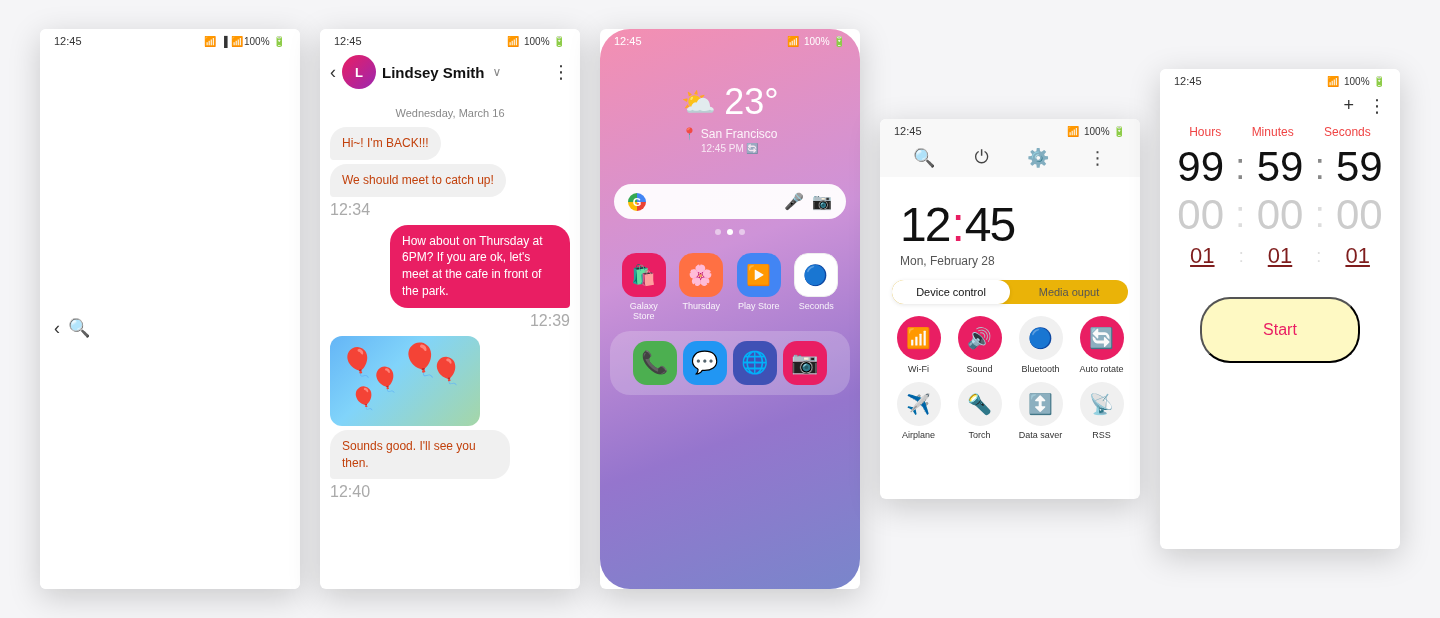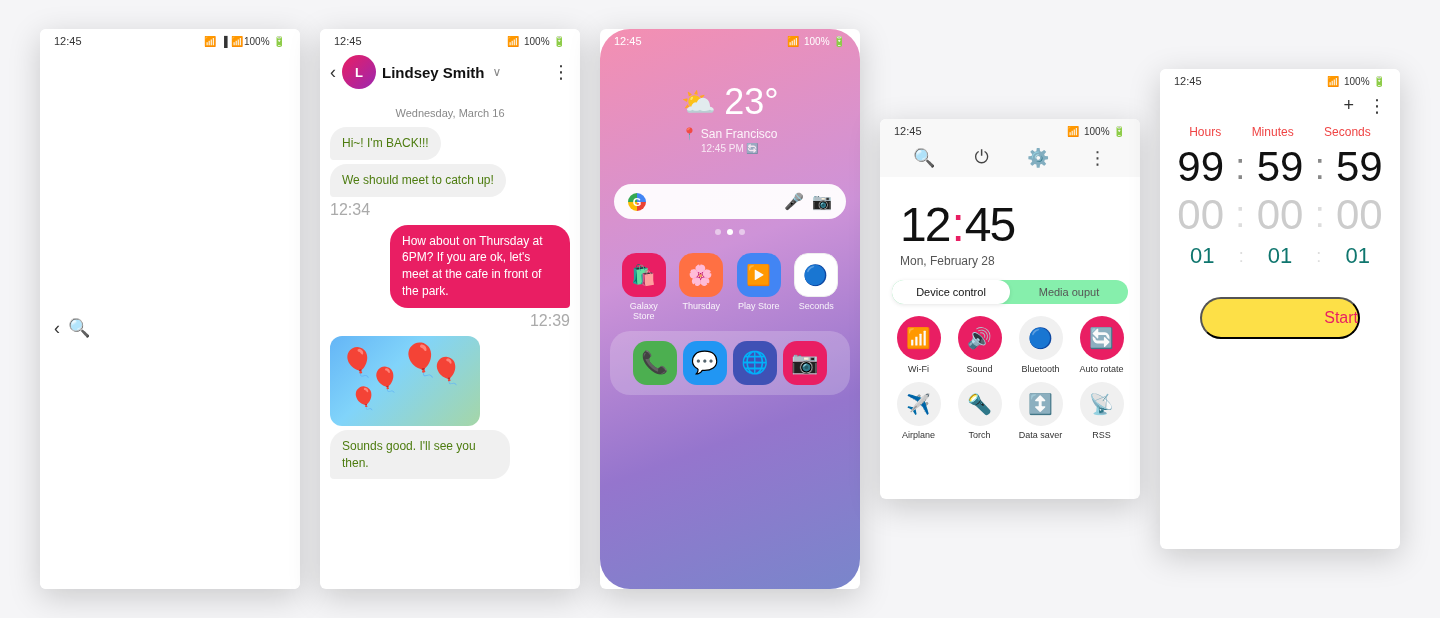--- a/index.html
+++ b/index.html
@@ -110,21 +110,21 @@
     .msg-bubble {
       display: inline-block;
       max-width: 180px;
       border-radius: 18px;
       padding: 8px 12px;
       font-size: 12px;
       line-height: 1.4;
     }
     .msg-bubble.received {
       background: #f0f0f0;
-      color: #4d7c0f;
+      color: #c2410c;
       border-bottom-left-radius: 4px;
     }
     .msg-bubble.sent {
       background: #e91e63;
       color: #fff;
       border-bottom-right-radius: 4px;
       float: right;
     }
     .msg-bubble-wrap::after { content: ''; display: block; clear: both; }
     .msg-time {
@@ -282,21 +282,21 @@
     }
     .big-clock .colon { color: #e91e63; margin: 0 2px; }
     .clock-date {
       font-size: 12px;
       color: #555;
       margin-top: 2px;
     }
     .phone4 .qs-tabs {
       display: flex;
       margin: 8px 12px 8px;
-      background: #86efac;
+      background: #eab308;
       border-radius: 20px;
     }
     .qs-tab {
       flex: 1;
       padding: 6px 0;
       text-align: center;
       font-size: 11px;
       color: #555;
       border-radius: 20px;
       cursor: pointer;
@@ -368,33 +368,34 @@
     .phone5 .sw-sub-row {
       display: flex;
       align-items: center;
       justify-content: center;
       gap: 4px;
       padding: 4px 10px 16px;
     }
     .sw-sub {
       font-size: 22px;
       font-weight: 300;
-      color: #0f766e;
+      color: #7f1d1d;
       width: 70px;
       text-align: center;
+      text-decoration: underline;
     }
     .sw-sub-colon { font-size: 18px; color: #ddd; }
     .phone5 .start-btn {
       display: block;
       margin: 12px auto 0;
       width: 160px;
-      padding: 10px 0;
-      background: #fde047;
+      padding: 22px 0;
+      background: #fef9c3;
       border-radius: 30px;
-      text-align: right;
+      text-align: center;
       font-size: 16px;
       font-weight: 500;
       color: #e91e63;
       cursor: pointer;
     }
 
     
     .clearfix::after { content: ''; display: block; clear: both; }
   </style>
 </head>
@@ -452,20 +453,21 @@
     <span class="balloon" style="left:10px;top:10px;font-size:28px;">🎈</span>
     <span class="balloon" style="left:40px;top:30px;font-size:24px;">🎈</span>
     <span class="balloon" style="left:70px;top:5px;font-size:32px;">🎈</span>
     <span class="balloon" style="left:100px;top:20px;font-size:26px;">🎈</span>
     <span class="balloon" style="left:20px;top:50px;font-size:22px;">🎈</span>
   </div>
 
   <div class="msg-bubble-wrap">
     <span class="msg-bubble received">Sounds good. I'll see you then.</span>
   </div>
+  <div class="msg-time left">12:40</div>
 </div>
 
 <div class="phone phone3">
   <div class="phone3-bg"></div>
   <div class="status-bar">
     <span class="time">12:45</span>
     <div class="status-icons">
       <span>📶</span>
       <span style="font-size:10px;color:#fff">100%</span>
       <span>🔋</span>

